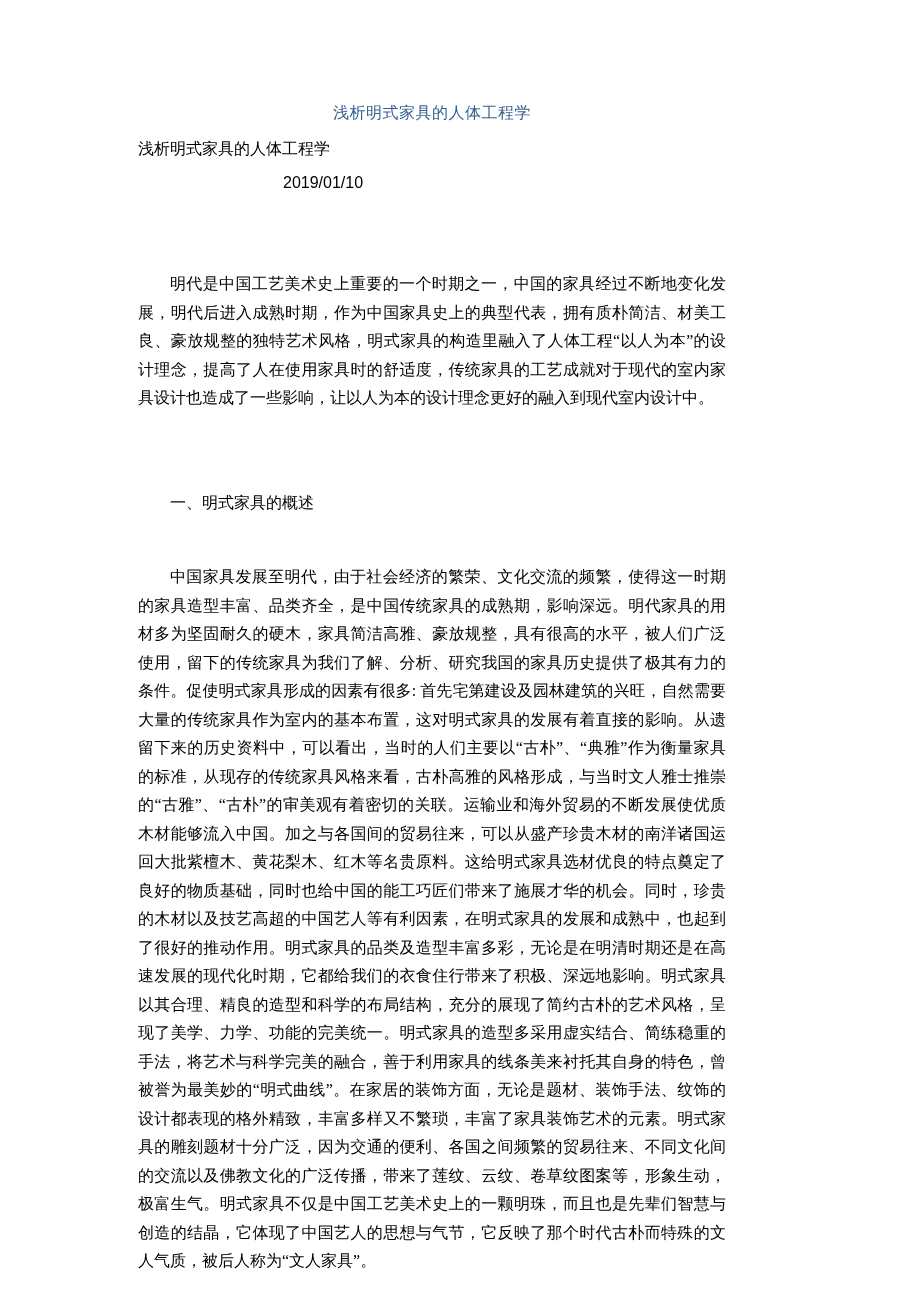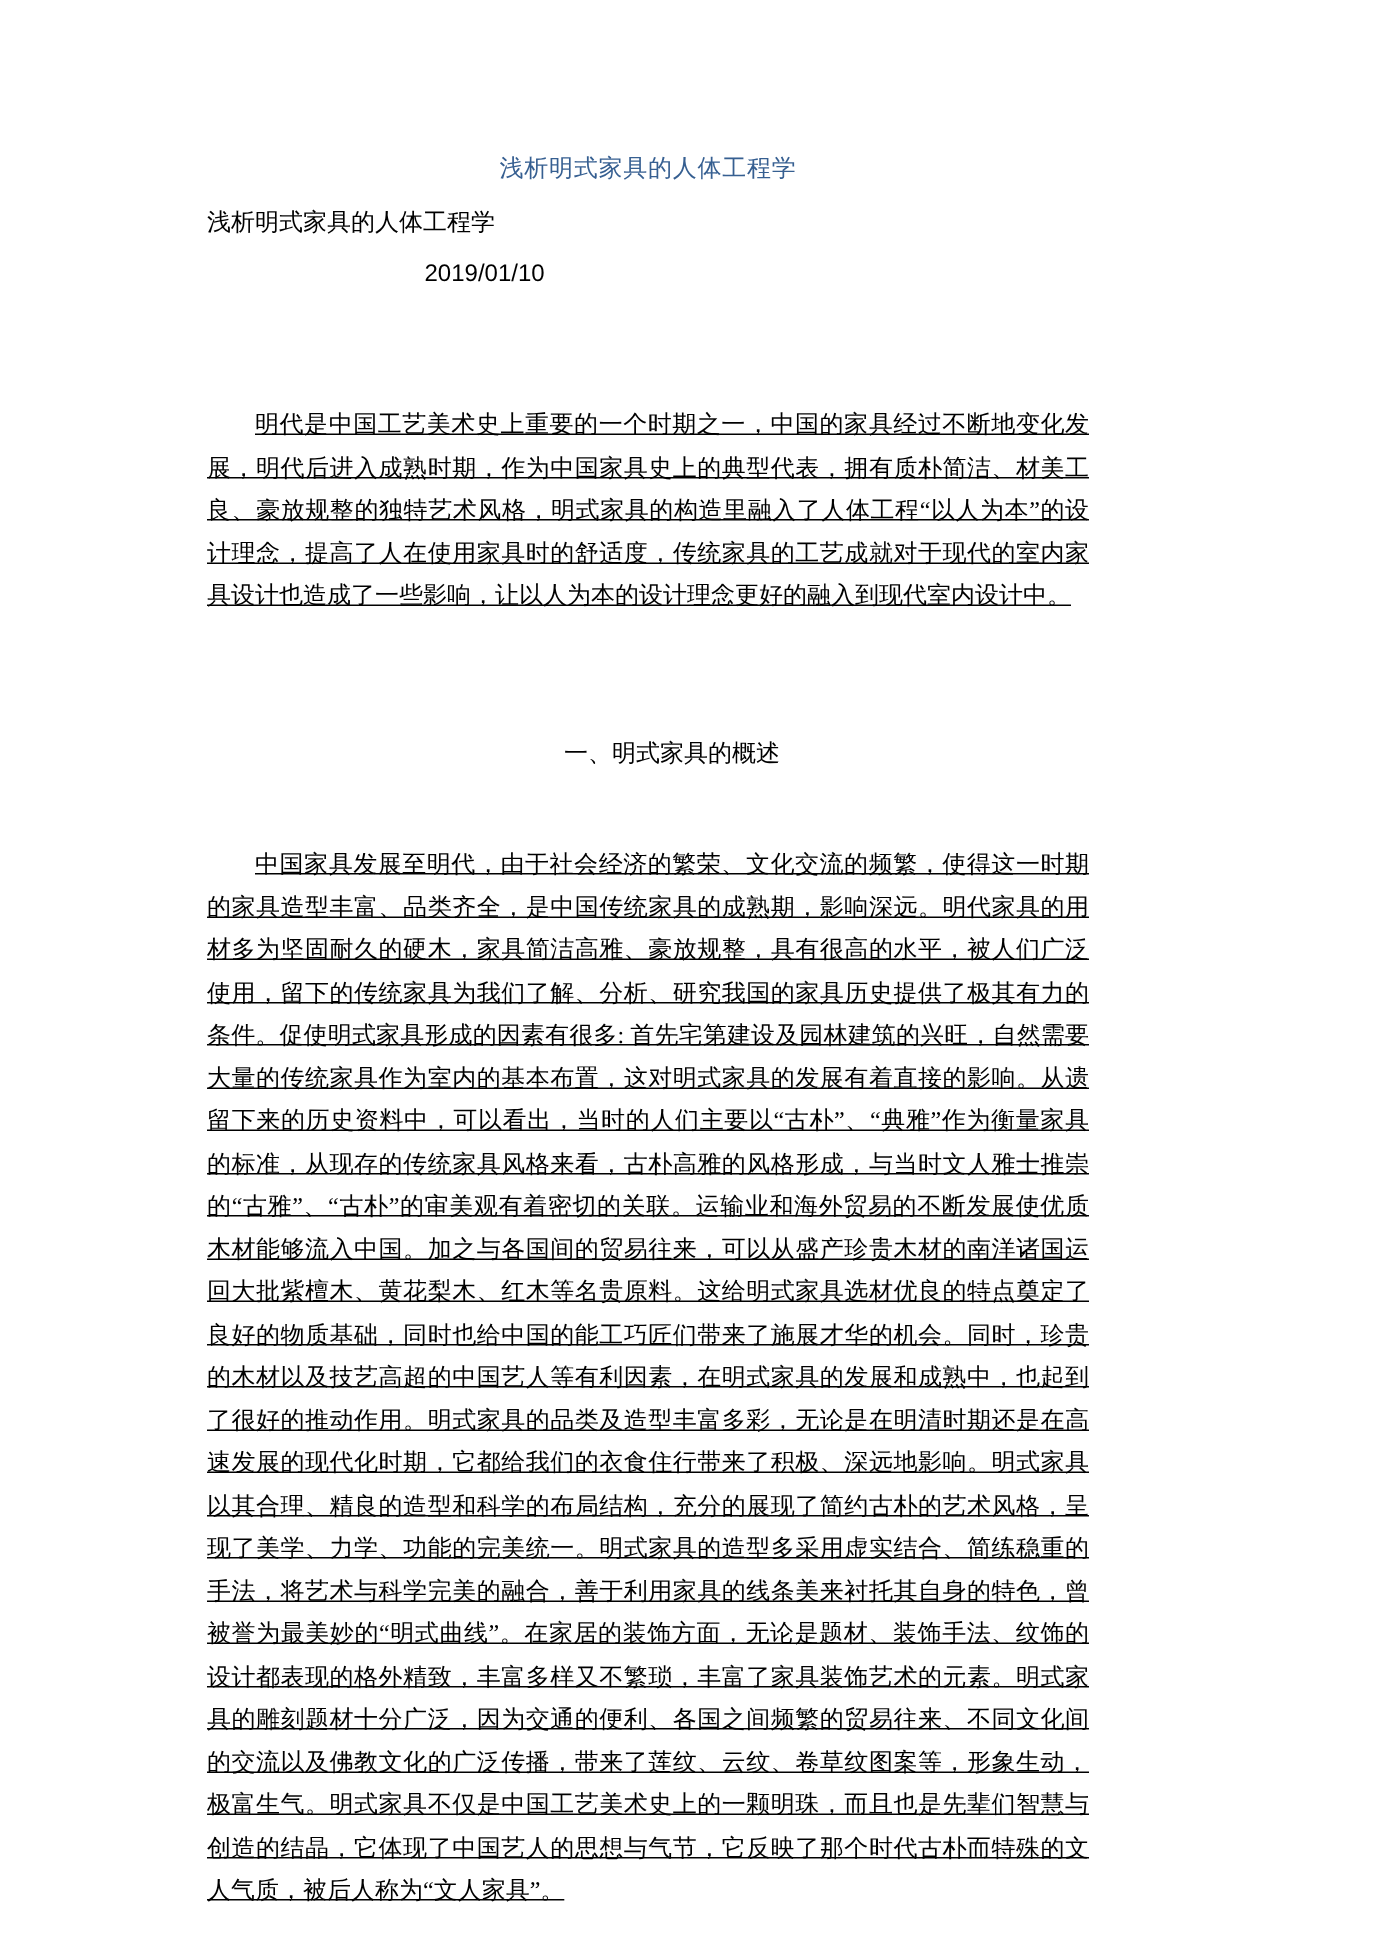--- a/index.html
+++ b/index.html
@@ -44,32 +44,30 @@
     text-indent:145px;
     font-family:"Liberation Sans","DejaVu Sans",sans-serif;
   }
   .para{
     margin:0;
     font-size:16px;
     line-height:28.5px;
     text-align:justify;
     text-indent:32px;
     word-break:break-all;
-    text-decoration:underline;
   }
   .intro{
     margin-top:72px;
   }
   .section-heading{
     margin:76px 0 12px 0;
     font-size:16px;
     font-weight:400;
     line-height:28.5px;
     text-indent:32px;
-    text-align:center;
   }
   .body-text{
     margin-top:46px;
   }
 </style>
 </head>
 <body>
 
 <div class="page">
   <h1 class="doc-title">浅析明式家具的人体工程学</h1>

